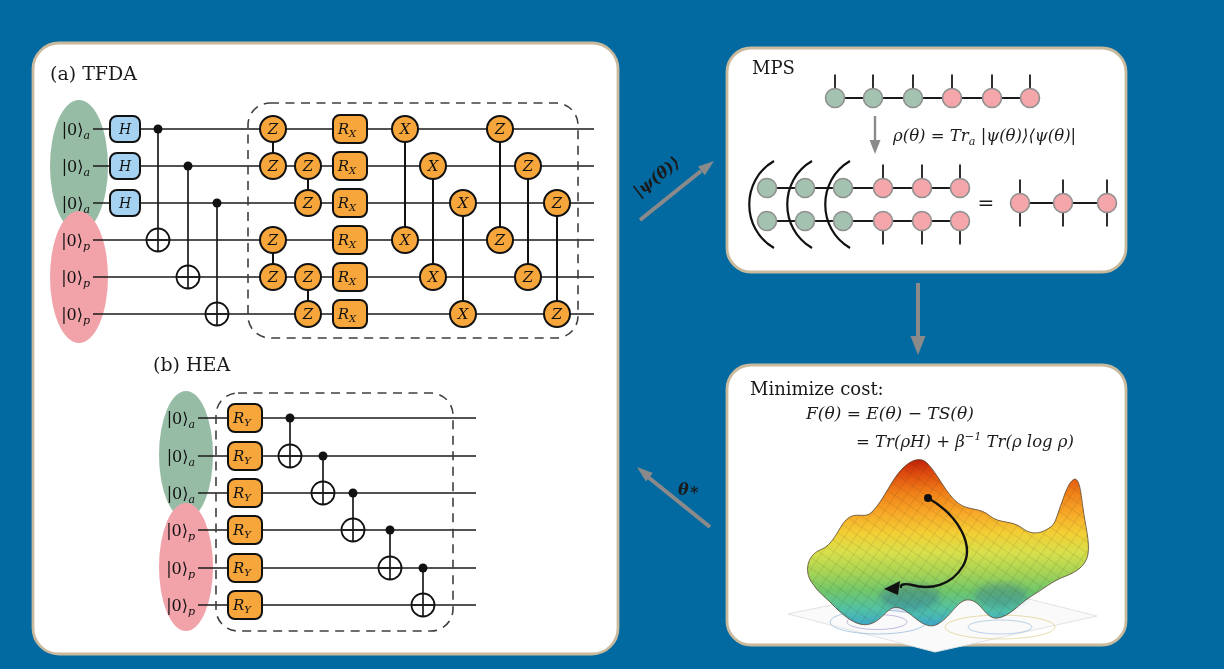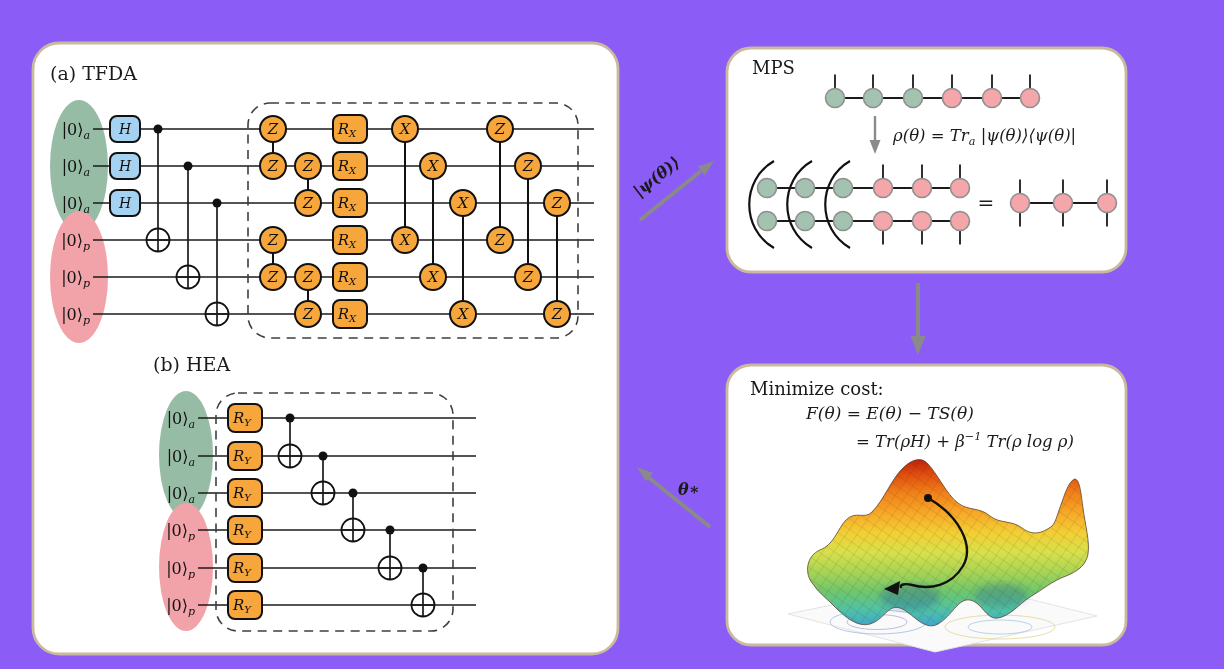--- a/index.html
+++ b/index.html
@@ -1,16 +1,16 @@
 <!DOCTYPE html>
 <html><head>
 <meta charset="utf-8">
 <style>
   html,body{margin:0;padding:0;background:#ffffff;}
-  .canvas{position:relative;width:1224px;height:669px;background:#8b5cf6;overflow:hidden;}
+  .canvas{position:relative;width:1224px;height:669px;background:#0369a1;overflow:hidden;}
   svg{display:block;}
   .panel{fill:#ffffff;stroke:#C9BA9D;stroke-width:2.8;}
   .dashed{fill:none;stroke:#3f3f3f;stroke-width:1.6;stroke-dasharray:9 6.5;}
   .wire{stroke:#1a1a1a;stroke-width:1.7;fill:none;}
   .gwire{stroke:#111;stroke-width:2;fill:none;}
   .gcirc{stroke:#111;stroke-width:2;}
   .gbox{stroke:#111;stroke-width:2;}
   .glab{font-family:"DejaVu Serif","Liberation Serif",serif;font-style:italic;font-size:15px;fill:#111;}
   .glab-sub{font-size:10px;}
   .hlab{font-size:14px;}

